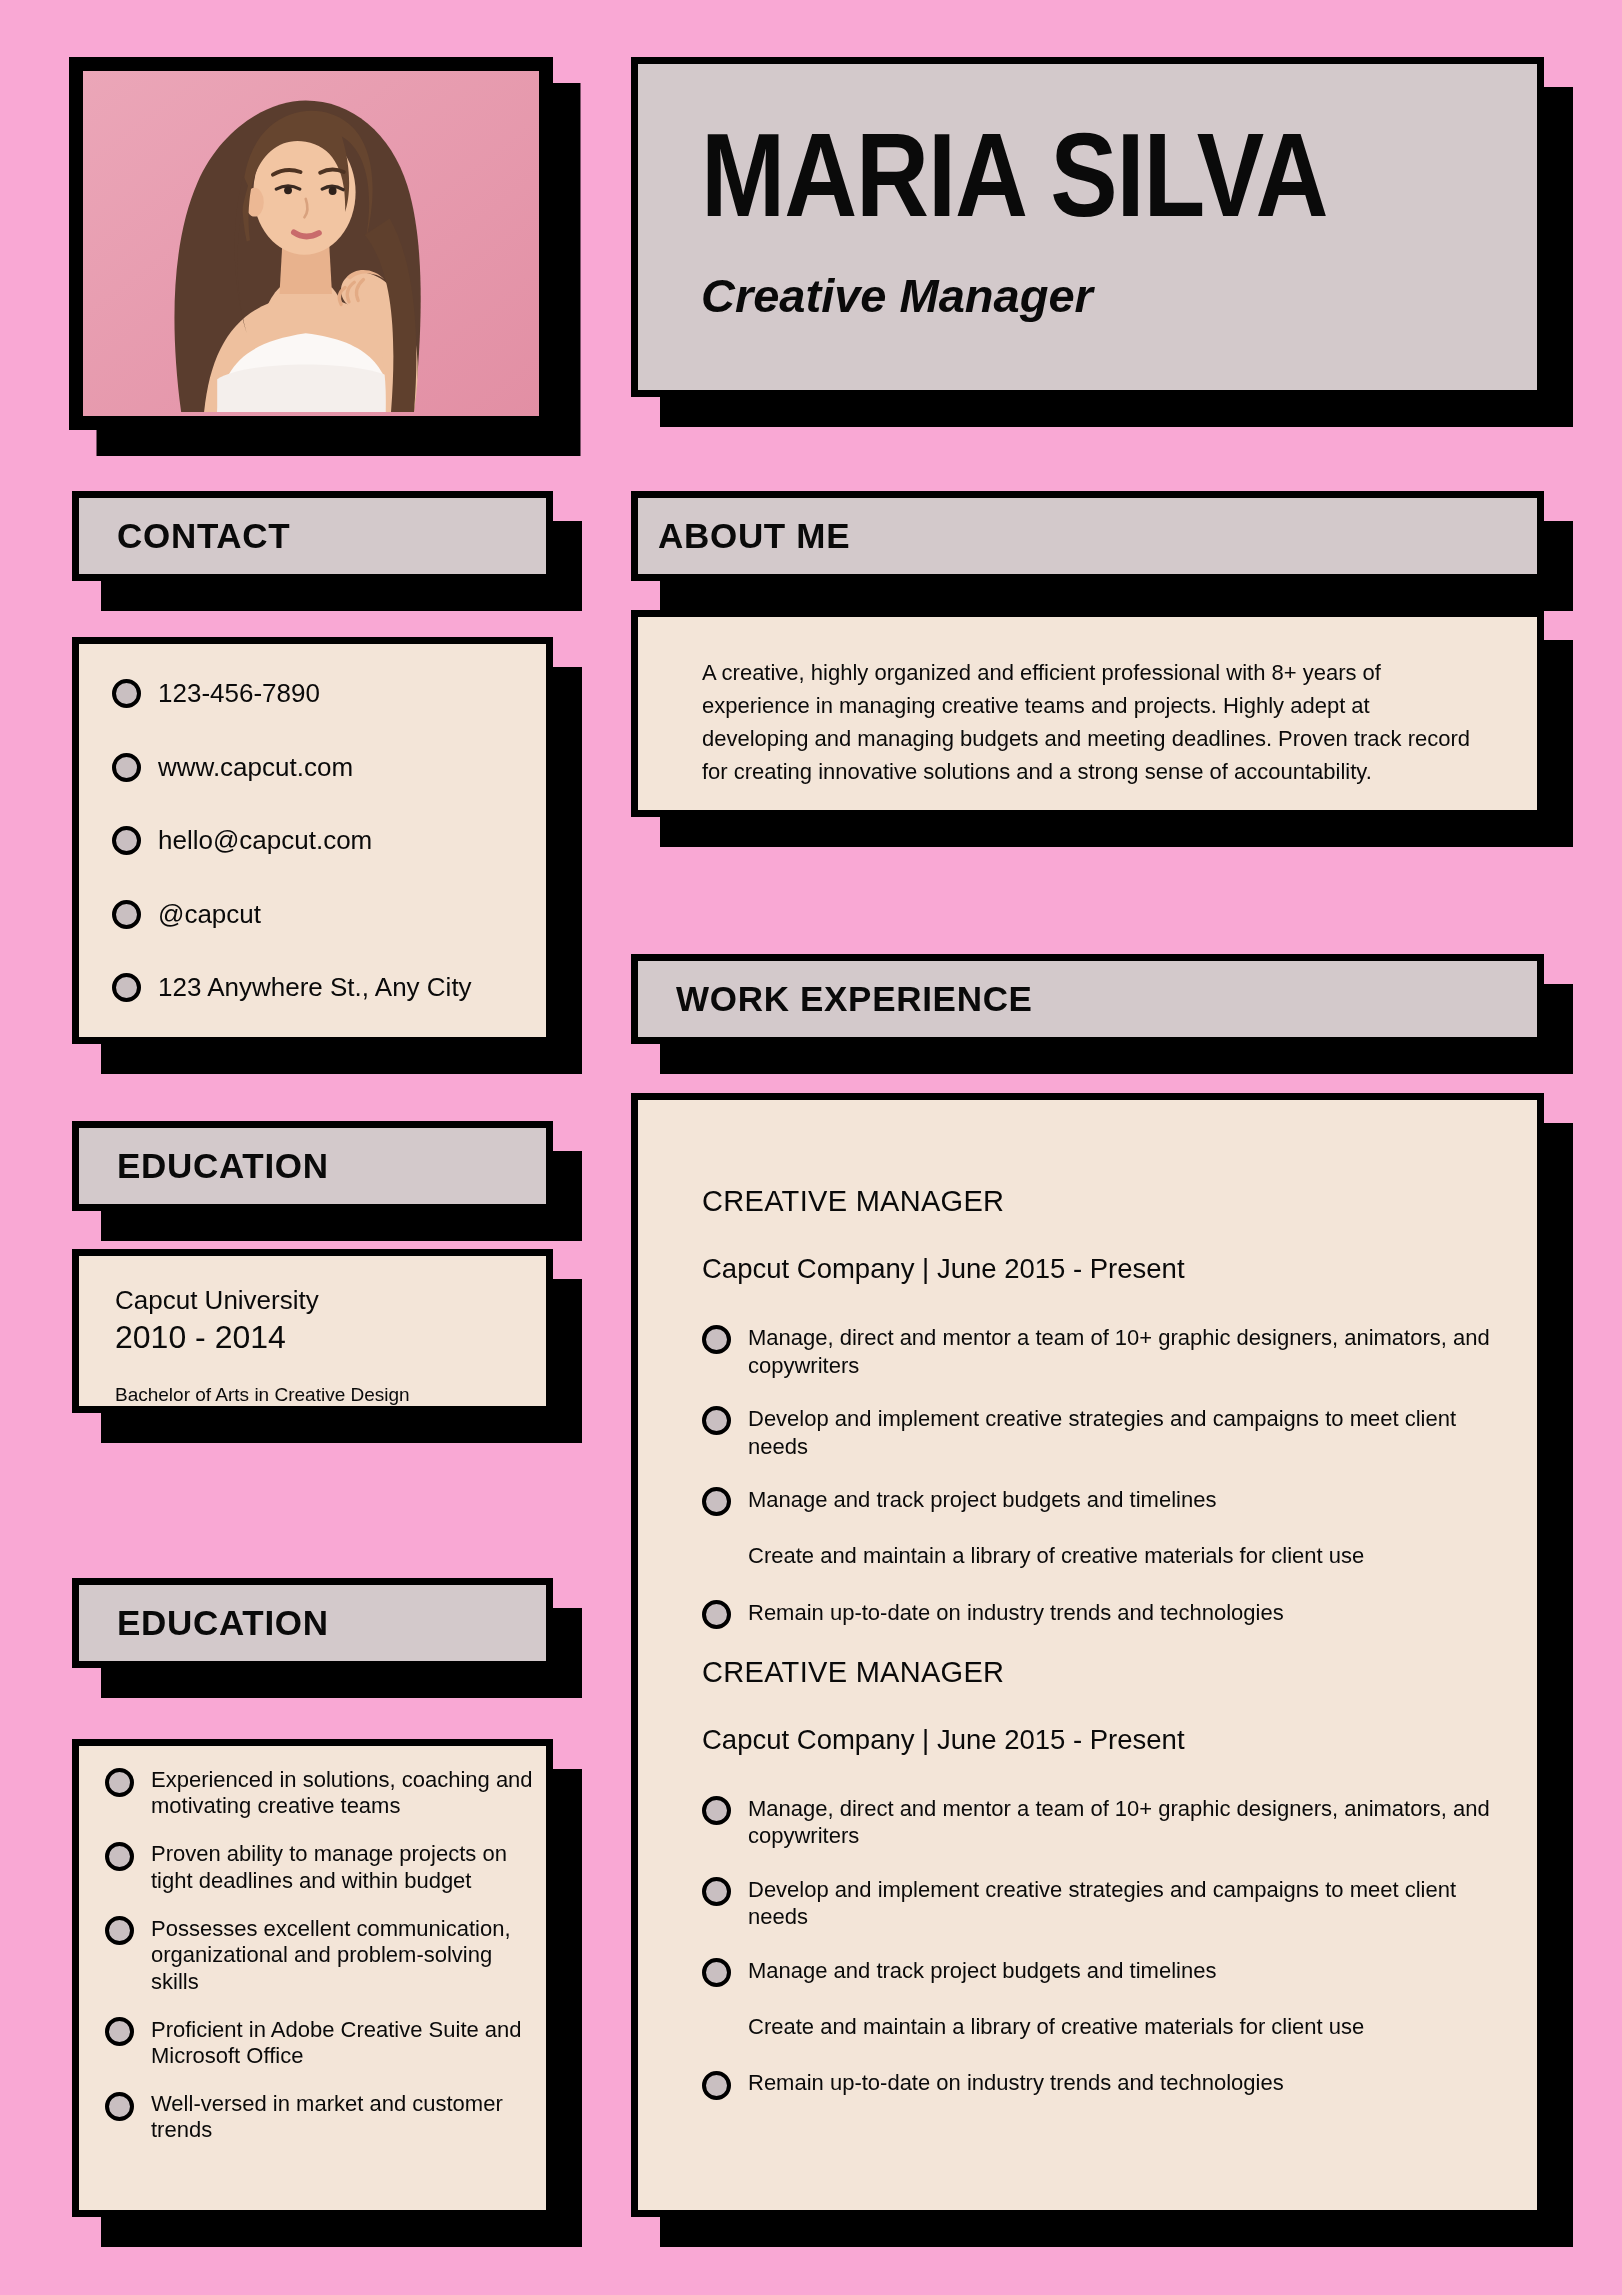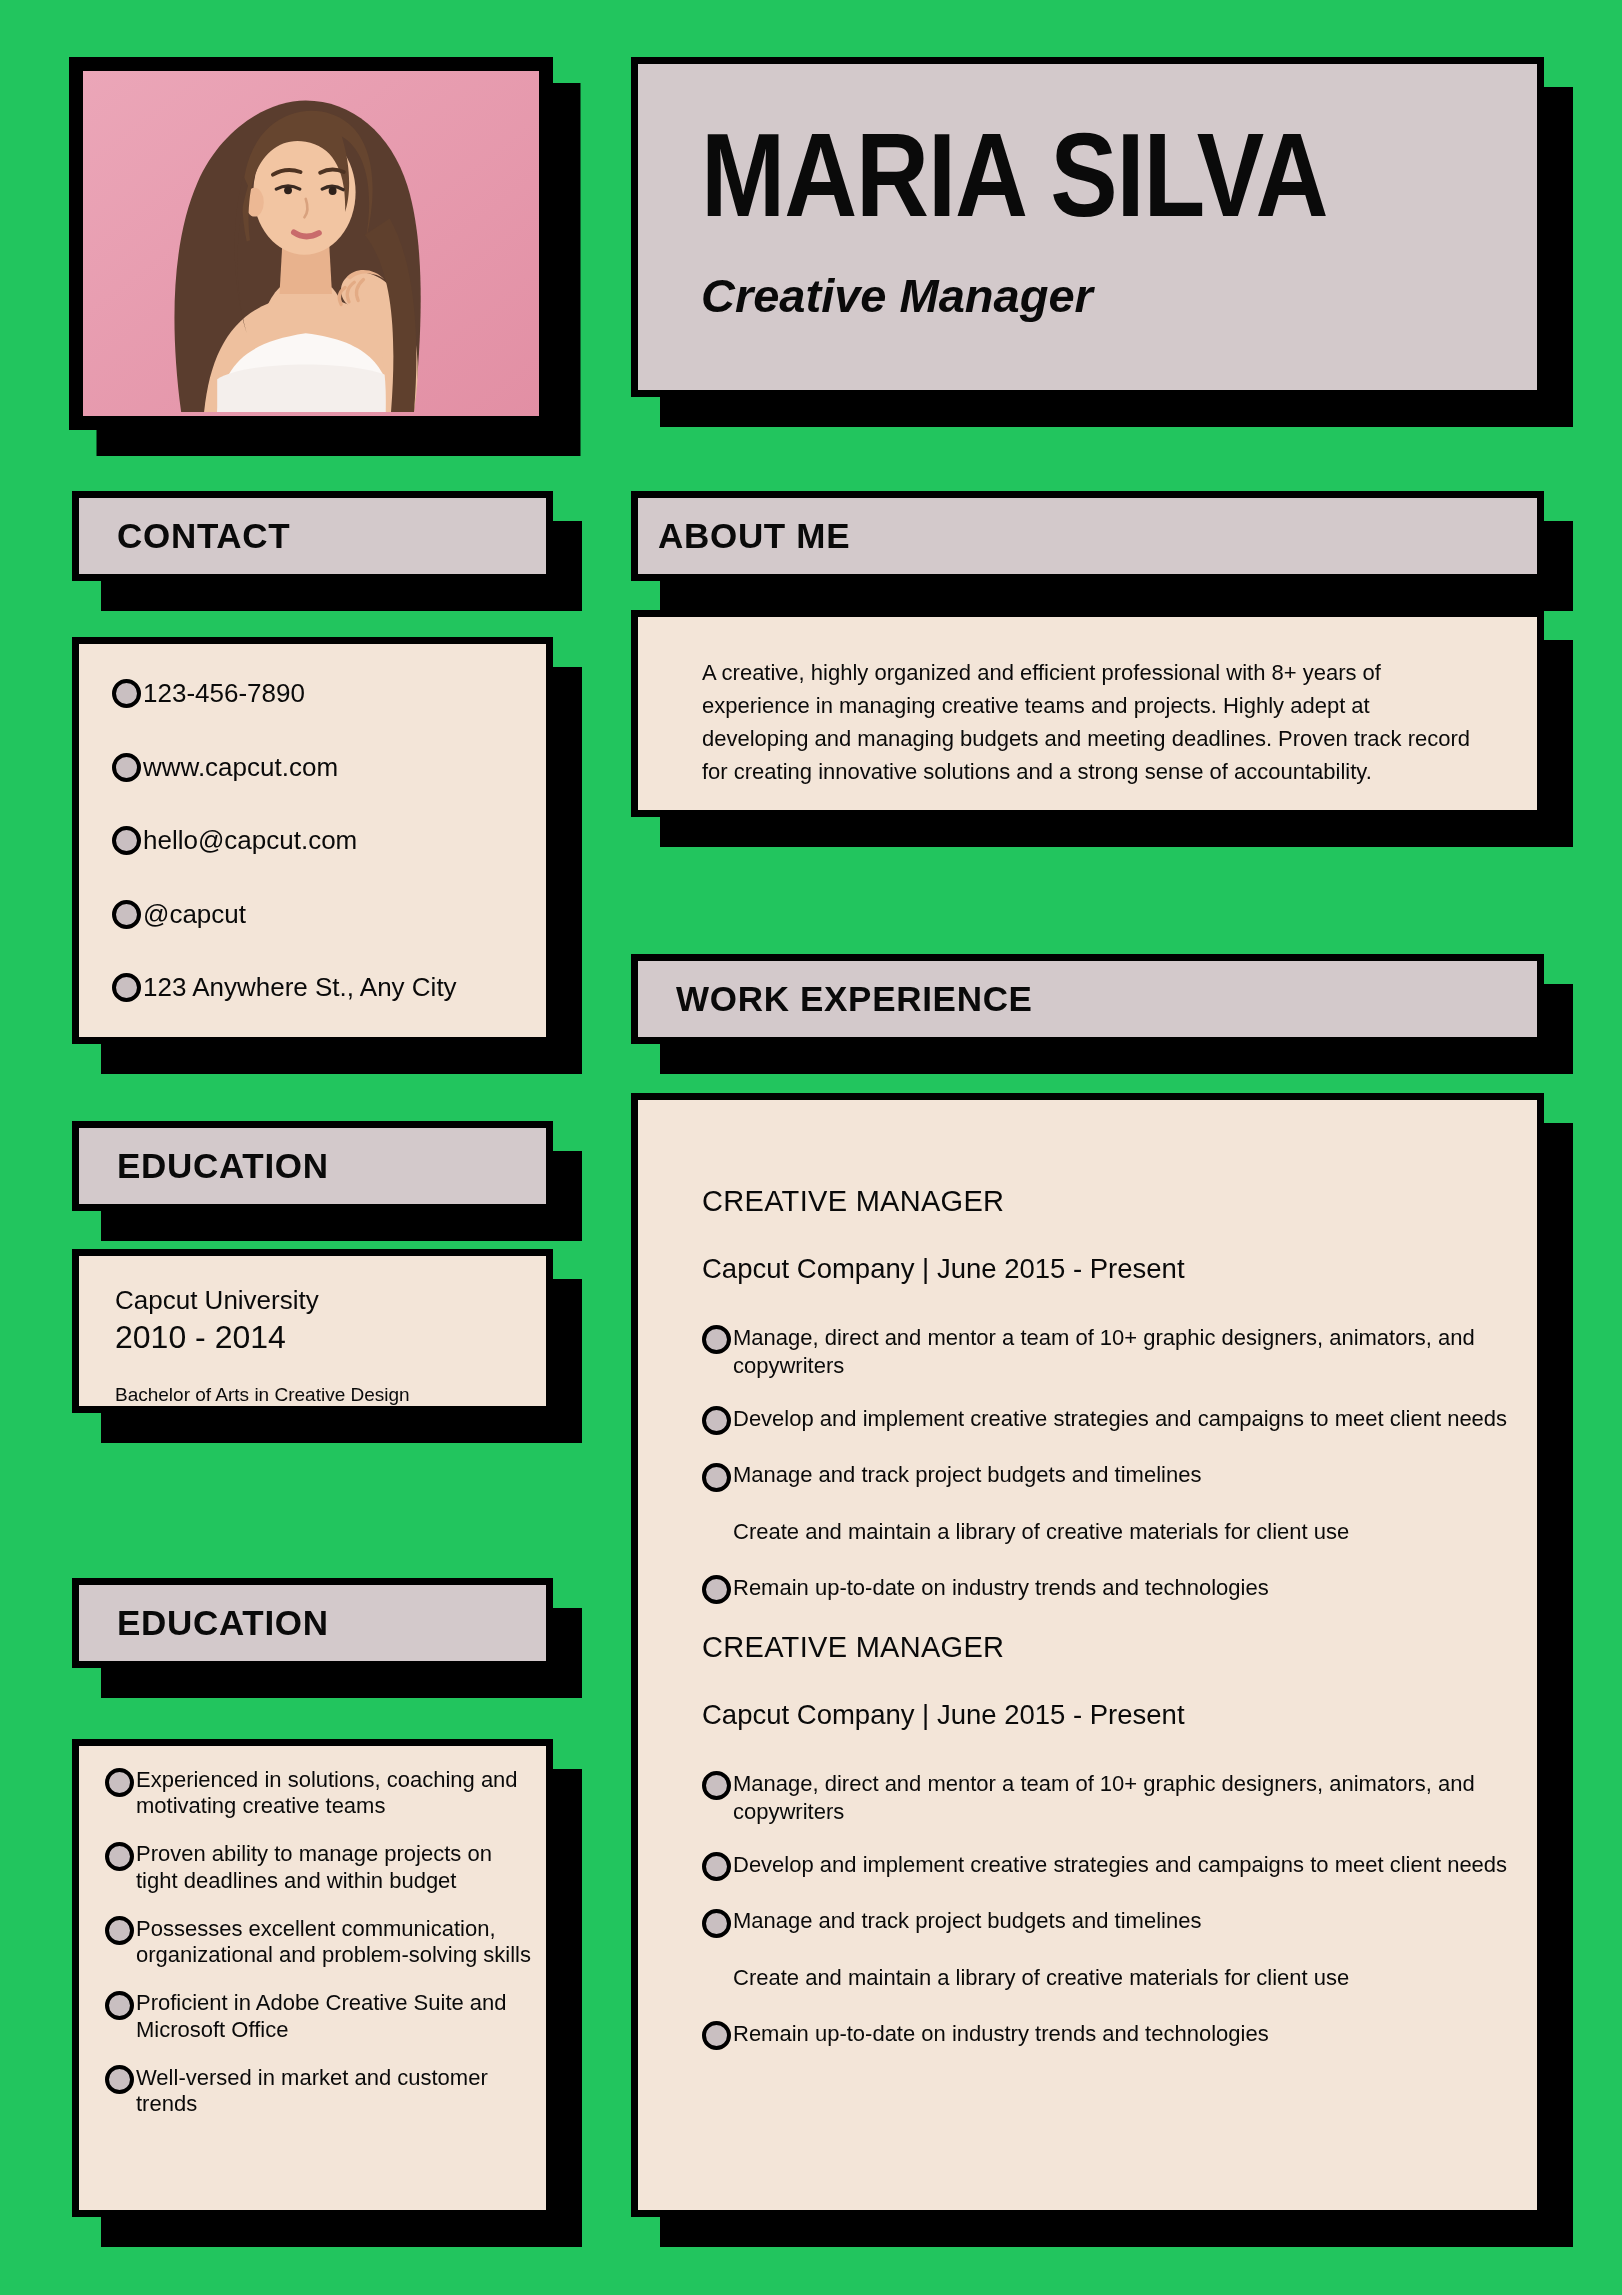--- a/index.html
+++ b/index.html
@@ -1,19 +1,19 @@
 <!DOCTYPE html>
 <html style="font-size:10.5px"><head>
 <meta charset="utf-8">
 <style>
   html,body{margin:0;padding:0;background:#8a8a8a;}
   #page{
     position:relative;
     width:1623px;height:2295px;
-    background:#22c55e;
+    background:#f9a8d4;
     font-family:"Liberation Sans", sans-serif;
     color:#0a0a0a;
     overflow:hidden;
   }
   .panel{
     position:absolute;
     box-sizing:border-box;
     border:7.9px solid #000;
     box-shadow:29px 30px 0 #000;
     background:#f3e5d8;
@@ -49,21 +49,21 @@
     font-size:47px;font-weight:700;font-style:italic;
     letter-spacing:0px;
   }
   
   #contact-header{left:72px;top:491px;width:481px;height:90px;}
   #contact-panel{
     left:72px;top:637px;width:481px;height:407px;
     display:flex;flex-direction:column;justify-content:space-between;
     padding:34px 26px 34px 33px;
   }
-  .row{display:flex;align-items:flex-start;gap:2px;}
+  .row{display:flex;align-items:flex-start;gap:17px;}
   .dot{
     flex:none;width:29px;height:29px;border-radius:50%;
     border:4.6px solid #000;background:#c9bfc1;
     box-sizing:border-box;margin-top:0px;
   }
   .dot.hidden{visibility:hidden;}
   .contact-row{align-items:center;font-size:26px;}
   #edu-header-1{left:72px;top:1121px;width:481px;height:90px;}
   #edu-panel{
     left:72px;top:1249px;width:481px;height:164px;

